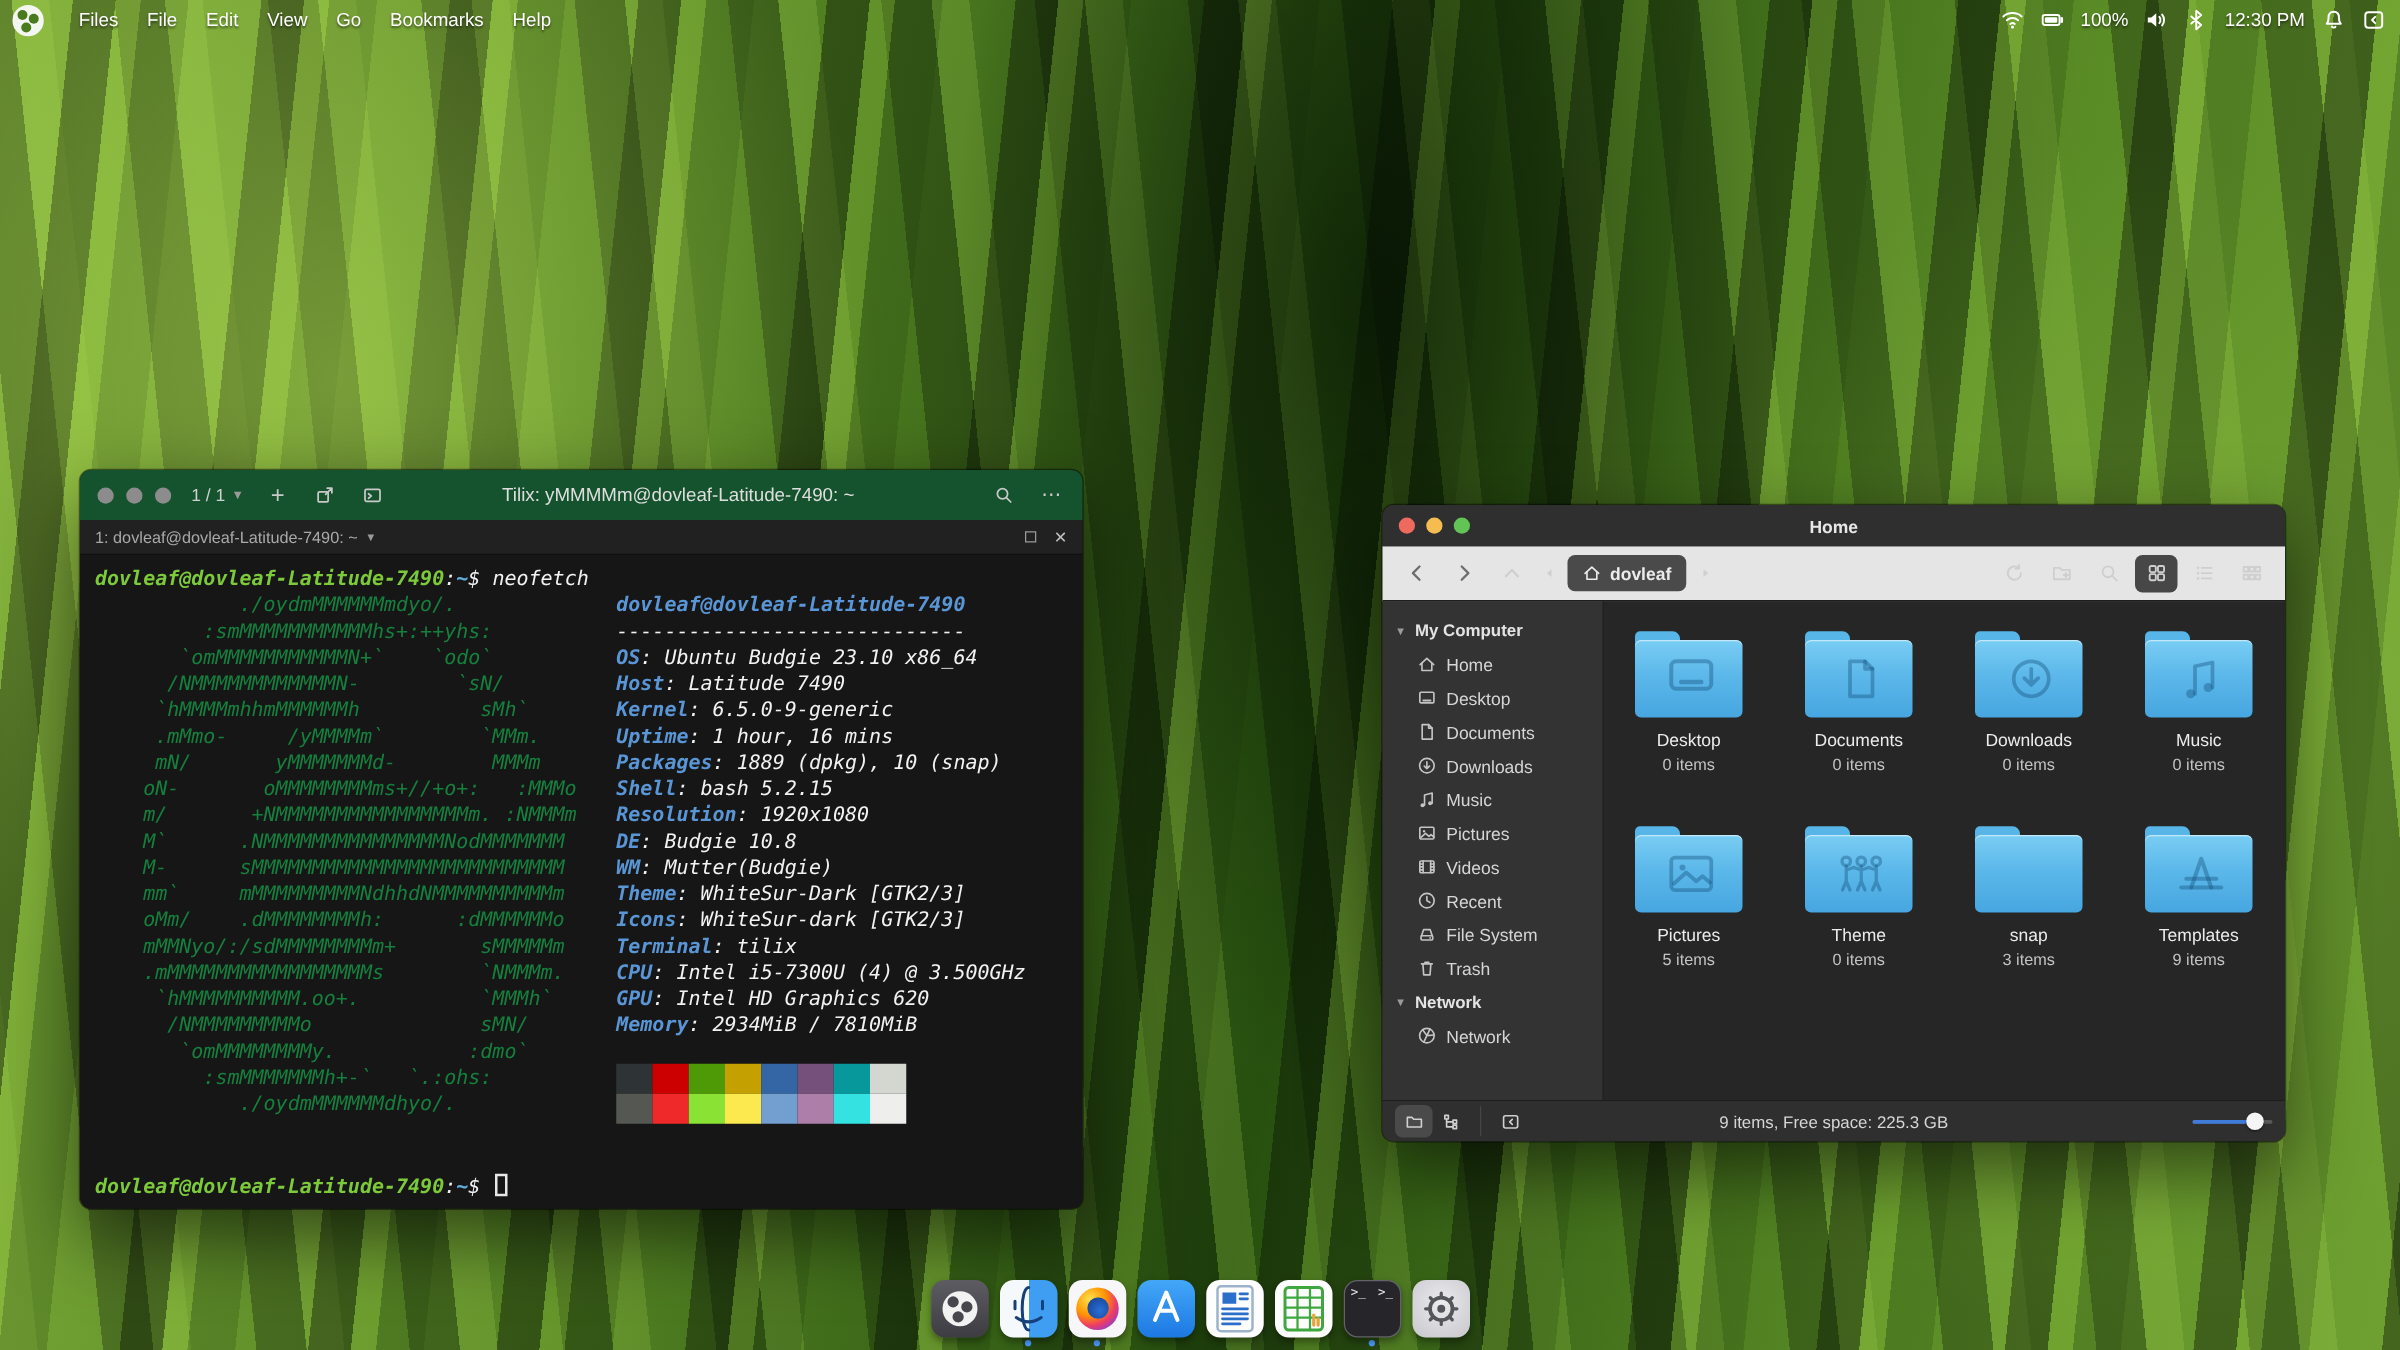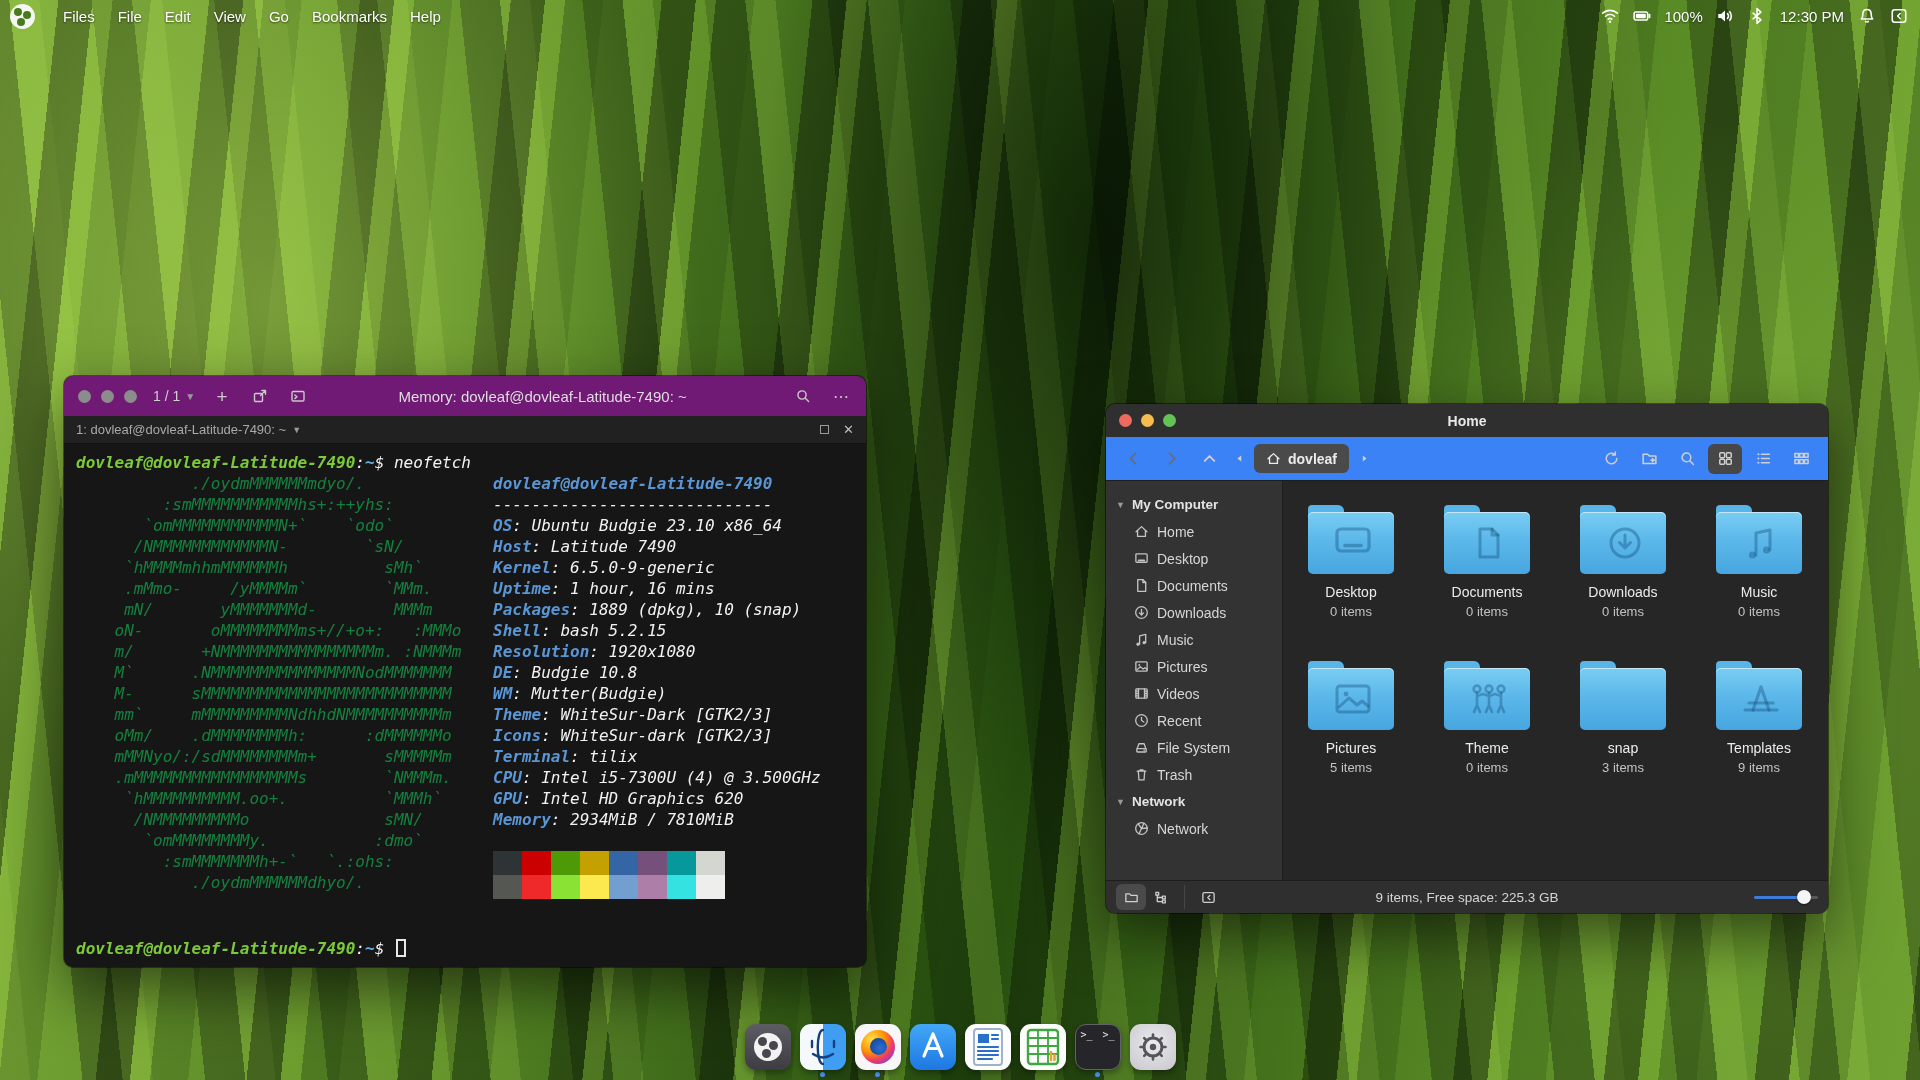--- a/index.html
+++ b/index.html
@@ -30,21 +30,21 @@
   .tray{ margin-left:auto; display:flex; align-items:center; gap:13px; }
   .tray .ticon{ width:19px; height:19px; display:inline-flex; align-items:center; justify-content:center;}
   .tray svg{ width:18px; height:18px; }
   .tray .txt{ font-size:15px; }
 
   
   .window{ position:absolute; border-radius:9px; box-shadow:0 22px 60px rgba(0,0,0,.55), 0 0 0 1px rgba(0,0,0,.45); }
 
   
   #terminal{ left:64px; top:376px; width:802px; height:591px; background:#161616; }
-  .t-header{ height:40px; background:#701a75; border-radius:9px 9px 0 0; display:flex; align-items:center; padding:0 14px; color:#cfcfcf;}
+  .t-header{ height:40px; background:#14532d; border-radius:9px 9px 0 0; display:flex; align-items:center; padding:0 14px; color:#cfcfcf;}
   .t-dots{ display:flex; gap:10px; margin-right:16px;}
   .t-dots i{ width:13px; height:13px; border-radius:50%; background:#8c8c8c; }
   .t-counter{ font-size:14px; color:#d0d0d0; display:flex; align-items:center; gap:5px;}
   .t-caret{ font-size:10px; color:#9a9a9a;}
   .t-hbtn{ margin-left:16px; display:inline-flex; align-items:center; justify-content:center; width:22px; height:22px; color:#c9c9c9;}
   .t-hbtn svg{ width:16px; height:16px;}
   .t-plus{ font-size:19px; line-height:1;}
   .t-title{ flex:1; text-align:center; font-size:15px; color:#dedede; white-space:nowrap; overflow:hidden;}
   .t-tabbar{ height:28px; background:#212121; display:flex; align-items:center; padding:0 12px; color:#a9a9a9; font-size:13px; border-bottom:1px solid #101010;}
   .t-tab{ display:flex; align-items:center; gap:6px;}
@@ -70,21 +70,21 @@
 
   
   #fileman{ left:1106px; top:404px; width:722px; height:509px; background:#262626; }
   .f-titlebar{ height:33px; background:#2f2f2f; border-radius:9px 9px 0 0; display:flex; align-items:center; padding:0 13px; position:relative;}
   .f-lights{ display:flex; gap:9px;}
   .f-lights i{ width:13px; height:13px; border-radius:50%;}
   .f-lights i:nth-child(1){ background:#ee6a5f;}
   .f-lights i:nth-child(2){ background:#f5bd4f;}
   .f-lights i:nth-child(3){ background:#61c454;}
   .f-title{ position:absolute; left:0; right:0; text-align:center; font-size:14px; font-weight:bold; color:#e8e8e8;}
-  .f-toolbar{ height:44px; background:#3b82f6; display:flex; align-items:center; padding:0 10px; gap:4px; border-bottom:1px solid #1d1d1d; color:#cfcfcf;}
+  .f-toolbar{ height:44px; background:#e5e5e5; display:flex; align-items:center; padding:0 10px; gap:4px; border-bottom:1px solid #1d1d1d; color:#cfcfcf;}
   .tb-btn{ width:34px; height:30px; display:inline-flex; align-items:center; justify-content:center; border-radius:6px;}
   .tb-btn svg{ width:17px; height:17px;}
   .tb-btn.disabled{ color:#6d6d6d;}
   .tb-btn.active{ background:#474747;}
   .tb-mini{ width:18px;}
   .tb-mini svg{ width:11px; height:11px;}
   .crumb{ height:29px; background:#4a4a4a; border-radius:6px; display:flex; align-items:center; gap:7px; padding:0 12px; color:#ececec; font-size:14px; font-weight:bold; margin:0 2px;}
   .crumb svg{ width:15px; height:15px;}
   .f-toolbar .spacer{ flex:1;}
   .f-body{ display:flex; height:399px;}
@@ -228,21 +228,21 @@
           <rect x="2.5" y="5.5" width="8" height="8" rx="1"></rect>
           <path d="M8.5 7.5 L13.5 2.5 M9.8 2.5 H13.5 V6.2"></path>
         </svg>
       </span>
     <span class="t-hbtn">
         <svg viewBox="0 0 16 16" fill="none" stroke="currentColor" stroke-width="1.4" stroke-linecap="round" stroke-linejoin="round">
           <rect x="2" y="3.5" width="12" height="9.5" rx="1.2"></rect>
           <path d="M4.8 7 L7 8.8 L4.8 10.6"></path>
         </svg>
       </span>
-    <div class="t-title">Memory: dovleaf@dovleaf-Latitude-7490: ~</div>
+    <div class="t-title">Tilix: yMMMMm@dovleaf-Latitude-7490: ~</div>
     <span class="t-hbtn">
         <svg viewBox="0 0 16 16" fill="none" stroke="currentColor" stroke-width="1.4" stroke-linecap="round" stroke-linejoin="round">
           <circle cx="7" cy="7" r="4.1"></circle>
           <path d="M10.1 10.1 L13.6 13.6"></path>
         </svg>
       </span>
     <span class="t-hbtn">⋯</span>
   </div>
   <div class="t-tabbar">
     <div class="t-tab">

